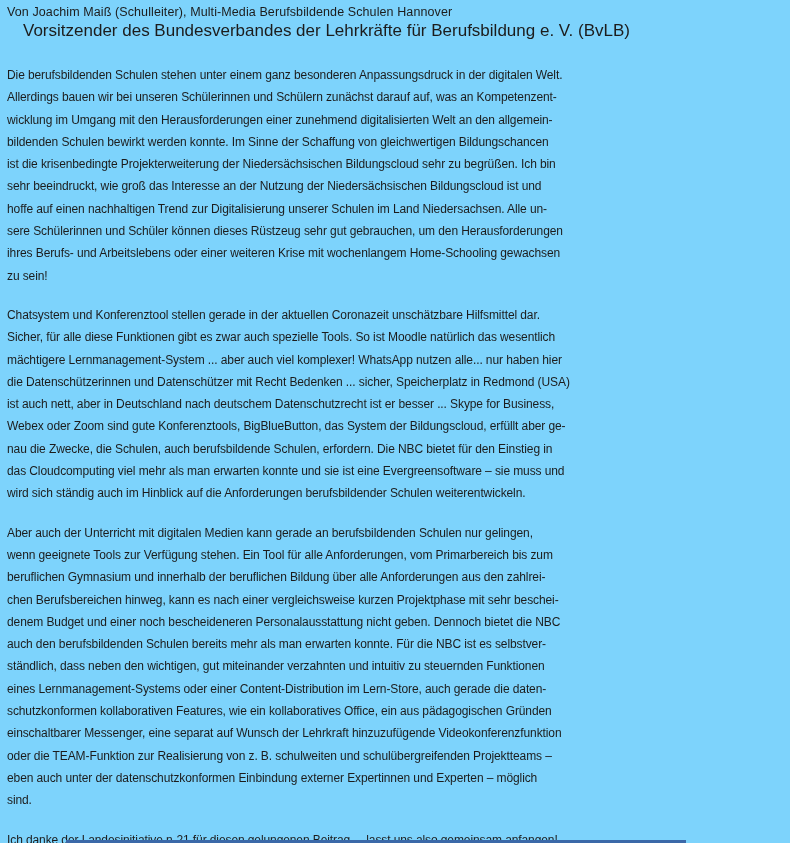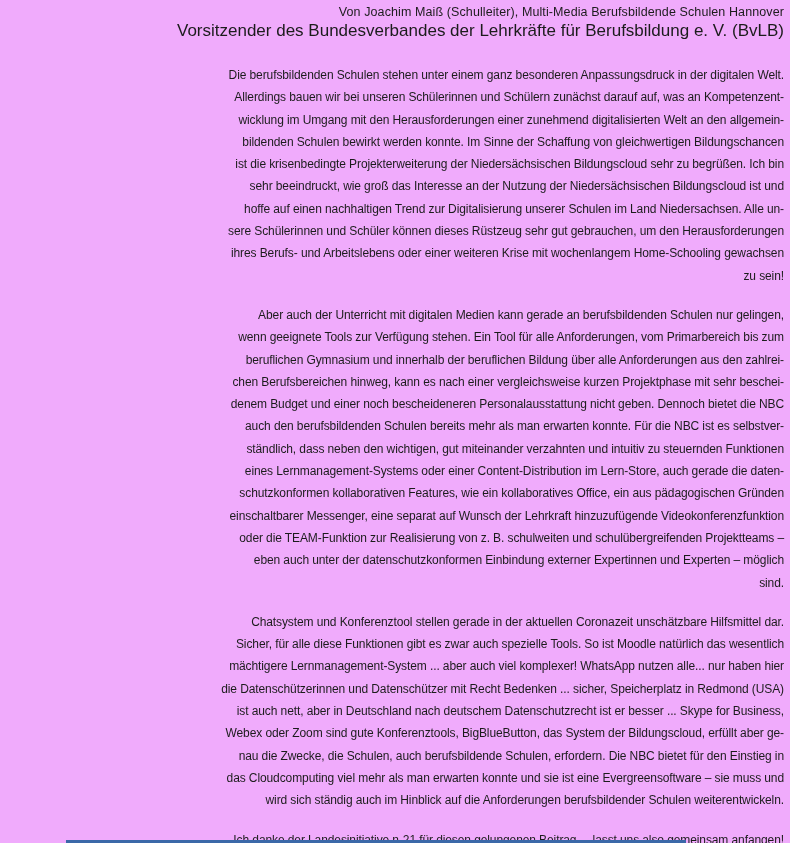--- a/index.html
+++ b/index.html
@@ -11,22 +11,21 @@
     overflow: hidden;
     font-family: "Liberation Sans", sans-serif;
     -webkit-font-smoothing: antialiased;
   }
   .page {
     position: relative;
     width: 790px;
     height: 843px;
     box-sizing: border-box;
     padding: 4px 6px 0 7px;
-    background: #f0abfc;
-    text-align: right;
+    background: #7dd3fc;
   }
   .byline { margin: 0 0 27px 0; }
   .byline-1 {
     margin: 0;
     font-size: 12.5px;
     line-height: 16px;
     color: #1c1c1c;
     letter-spacing: 0.1px;
     font-stretch: semi-condensed;
   }
@@ -70,40 +69,40 @@
     <p class="para">Die berufsbildenden Schulen stehen unter einem ganz besonderen Anpassungsdruck in der digitalen Welt.
 Allerdings bauen wir bei unseren Schülerinnen und Schülern zunächst darauf auf, was an Kompetenzent-
 wicklung im Umgang mit den Herausforderungen einer zunehmend digitalisierten Welt an den allgemein-
 bildenden Schulen bewirkt werden konnte. Im Sinne der Schaffung von gleichwertigen Bildungschancen
 ist die krisenbedingte Projekterweiterung der Niedersächsischen Bildungscloud sehr zu begrüßen. Ich bin
 sehr beeindruckt, wie groß das Interesse an der Nutzung der Niedersächsischen Bildungscloud ist und
 hoffe auf einen nachhaltigen Trend zur Digitalisierung unserer Schulen im Land Niedersachsen. Alle un-
 sere Schülerinnen und Schüler können dieses Rüstzeug sehr gut gebrauchen, um den Herausforderungen
 ihres Berufs- und Arbeitslebens oder einer weiteren Krise mit wochenlangem Home-Schooling gewachsen
 zu sein!</p>
+    <p class="para">Chatsystem und Konferenztool stellen gerade in der aktuellen Coronazeit unschätzbare Hilfsmittel dar.
+Sicher, für alle diese Funktionen gibt es zwar auch spezielle Tools. So ist Moodle natürlich das wesentlich
+mächtigere Lernmanagement-System ... aber auch viel komplexer! WhatsApp nutzen alle... nur haben hier
+die Datenschützerinnen und Datenschützer mit Recht Bedenken ... sicher, Speicherplatz in Redmond (USA)
+ist auch nett, aber in Deutschland nach deutschem Datenschutzrecht ist er besser ... Skype for Business,
+Webex oder Zoom sind gute Konferenztools, BigBlueButton, das System der Bildungscloud, erfüllt aber ge-
+nau die Zwecke, die Schulen, auch berufsbildende Schulen, erfordern. Die NBC bietet für den Einstieg in
+das Cloudcomputing viel mehr als man erwarten konnte und sie ist eine Evergreensoftware – sie muss und
+wird sich ständig auch im Hinblick auf die Anforderungen berufsbildender Schulen weiterentwickeln.</p>
     <p class="para">Aber auch der Unterricht mit digitalen Medien kann gerade an berufsbildenden Schulen nur gelingen,
 wenn geeignete Tools zur Verfügung stehen. Ein Tool für alle Anforderungen, vom Primarbereich bis zum
 beruflichen Gymnasium und innerhalb der beruflichen Bildung über alle Anforderungen aus den zahlrei-
 chen Berufsbereichen hinweg, kann es nach einer vergleichsweise kurzen Projektphase mit sehr beschei-
 denem Budget und einer noch bescheideneren Personalausstattung nicht geben. Dennoch bietet die NBC
 auch den berufsbildenden Schulen bereits mehr als man erwarten konnte. Für die NBC ist es selbstver-
 ständlich, dass neben den wichtigen, gut miteinander verzahnten und intuitiv zu steuernden Funktionen
 eines Lernmanagement-Systems oder einer Content-Distribution im Lern-Store, auch gerade die daten-
 schutzkonformen kollaborativen Features, wie ein kollaboratives Office, ein aus pädagogischen Gründen
 einschaltbarer Messenger, eine separat auf Wunsch der Lehrkraft hinzuzufügende Videokonferenzfunktion
 oder die TEAM-Funktion zur Realisierung von z. B. schulweiten und schulübergreifenden Projektteams –
 eben auch unter der datenschutzkonformen Einbindung externer Expertinnen und Experten – möglich
 sind.</p>
-    <p class="para">Chatsystem und Konferenztool stellen gerade in der aktuellen Coronazeit unschätzbare Hilfsmittel dar.
-Sicher, für alle diese Funktionen gibt es zwar auch spezielle Tools. So ist Moodle natürlich das wesentlich
-mächtigere Lernmanagement-System ... aber auch viel komplexer! WhatsApp nutzen alle... nur haben hier
-die Datenschützerinnen und Datenschützer mit Recht Bedenken ... sicher, Speicherplatz in Redmond (USA)
-ist auch nett, aber in Deutschland nach deutschem Datenschutzrecht ist er besser ... Skype for Business,
-Webex oder Zoom sind gute Konferenztools, BigBlueButton, das System der Bildungscloud, erfüllt aber ge-
-nau die Zwecke, die Schulen, auch berufsbildende Schulen, erfordern. Die NBC bietet für den Einstieg in
-das Cloudcomputing viel mehr als man erwarten konnte und sie ist eine Evergreensoftware – sie muss und
-wird sich ständig auch im Hinblick auf die Anforderungen berufsbildender Schulen weiterentwickeln.</p>
     <p class="para">Ich danke der Landesinitiative n-21 für diesen gelungenen Beitrag ... lasst uns also gemeinsam anfangen!</p>
   </main>
 
   <div class="bottom-bar"></div>
 
 </div>
 
 </body></html>

